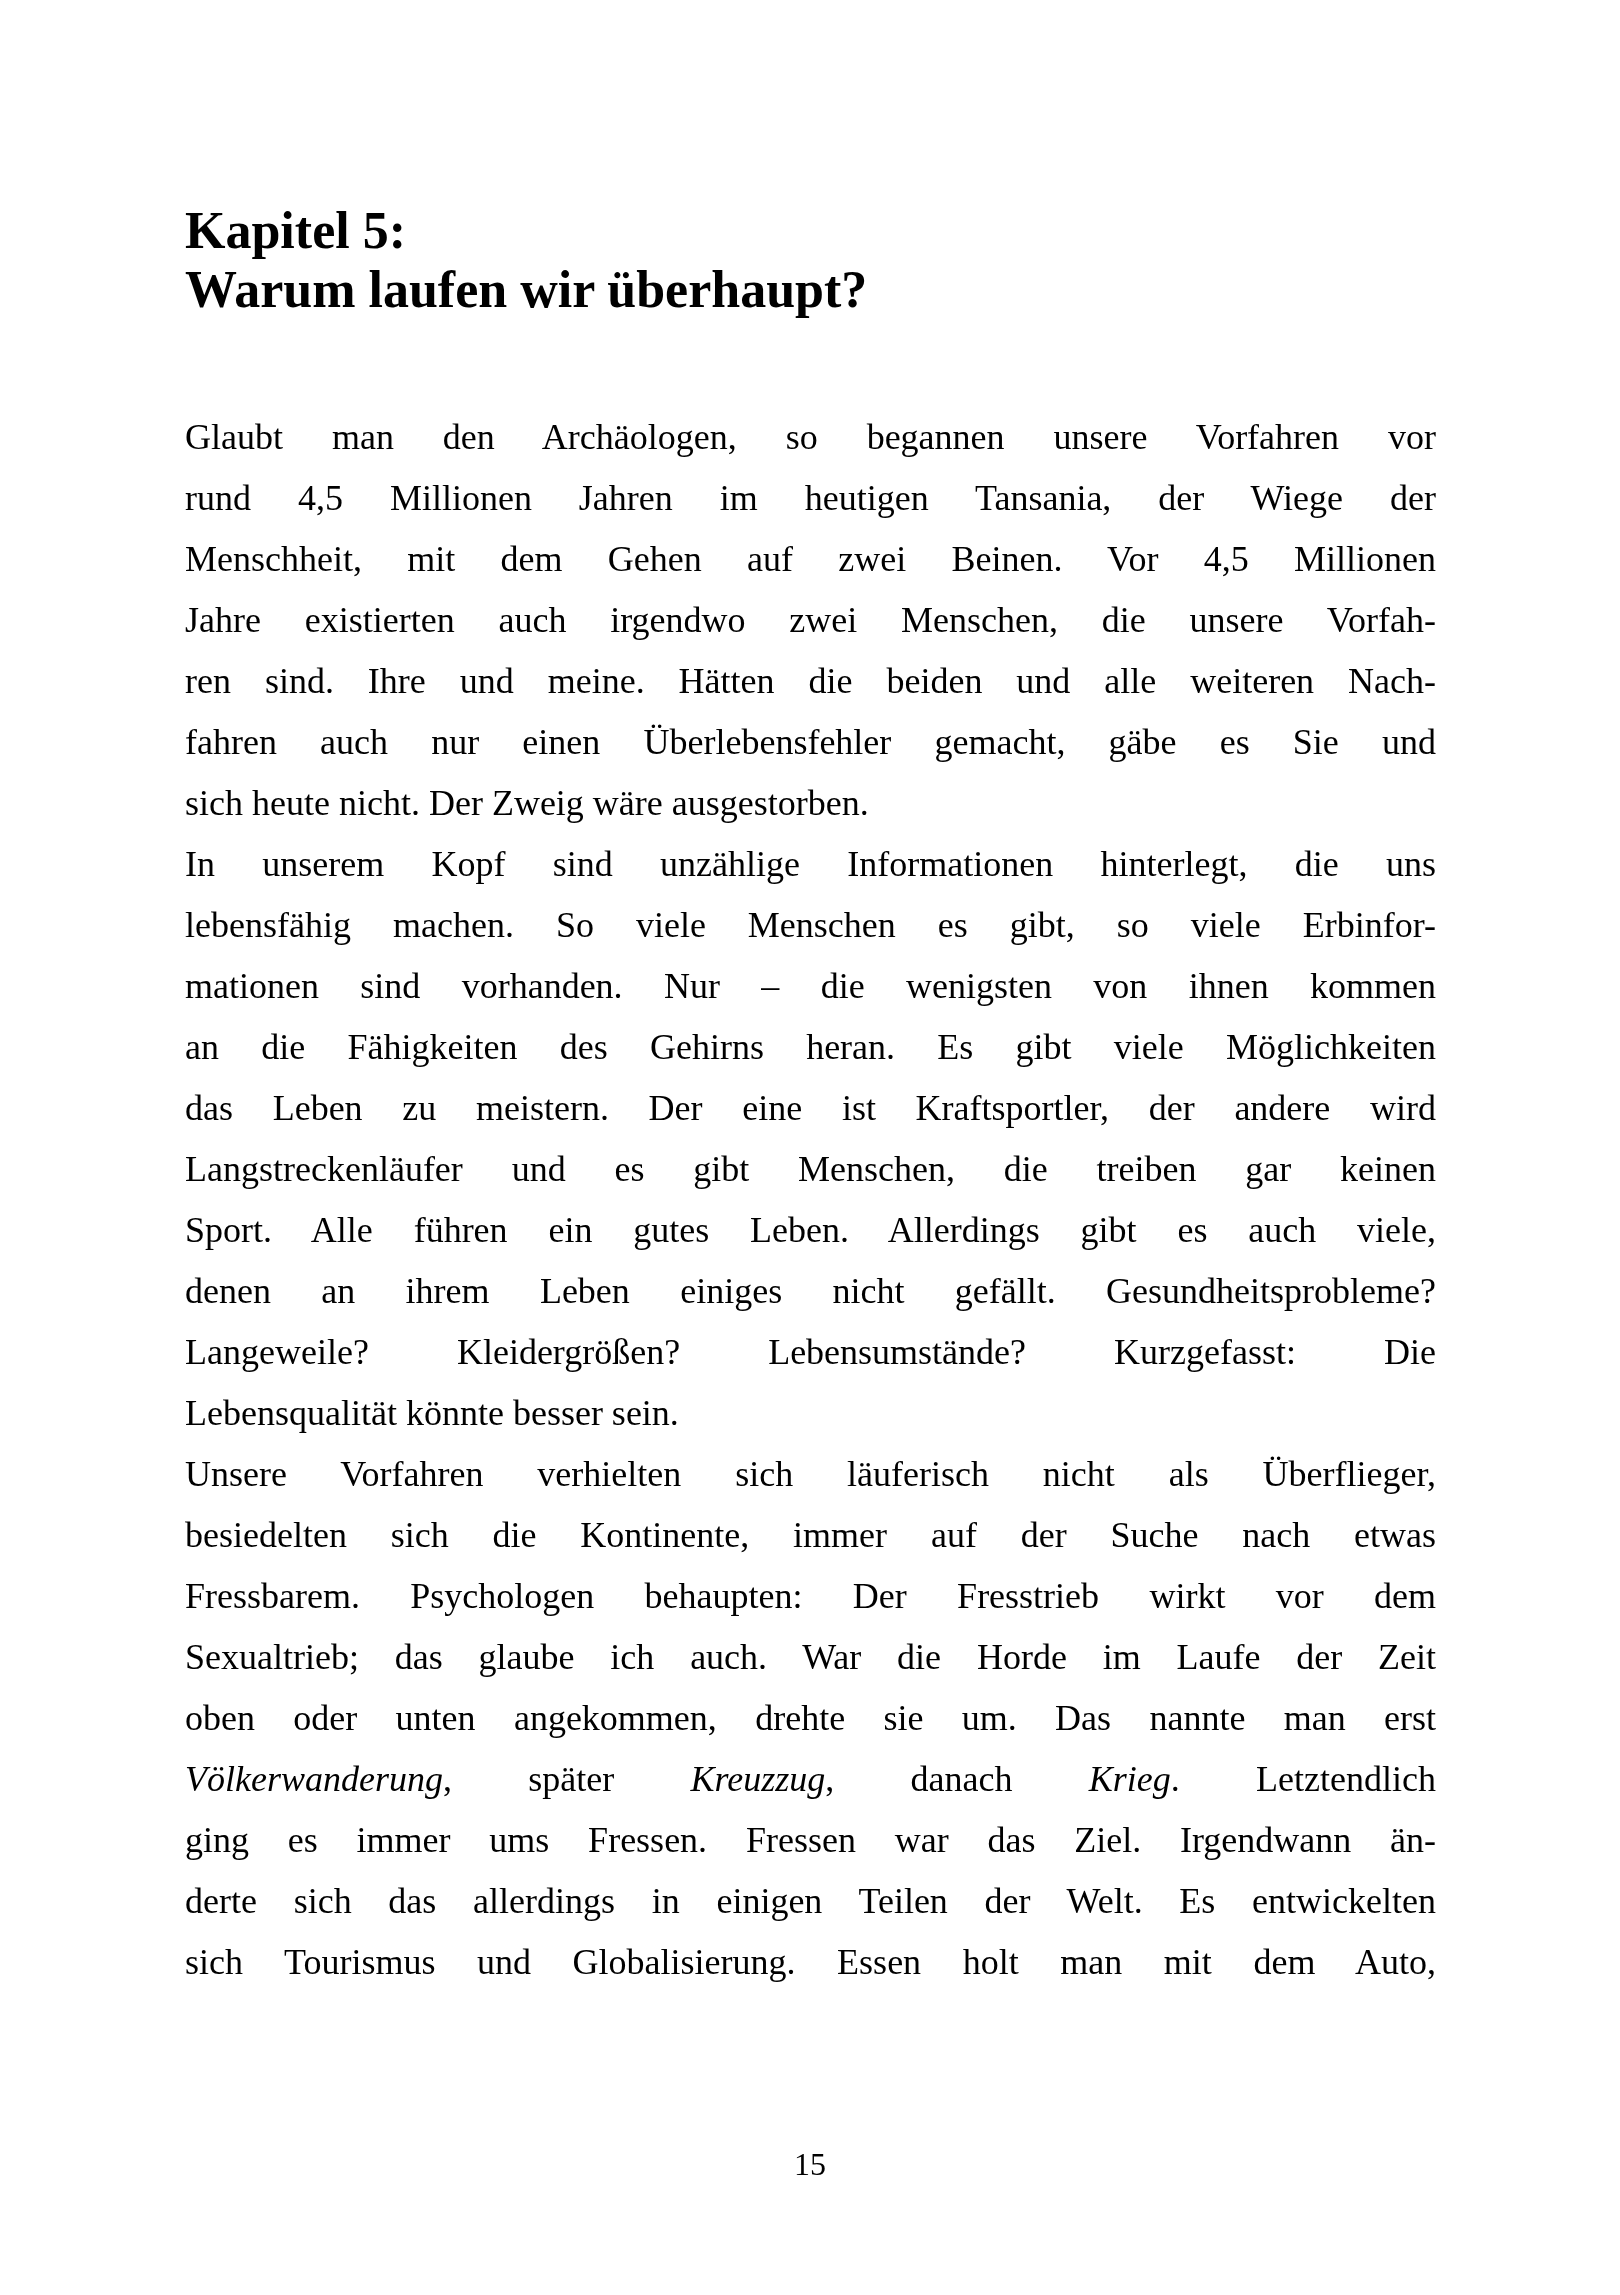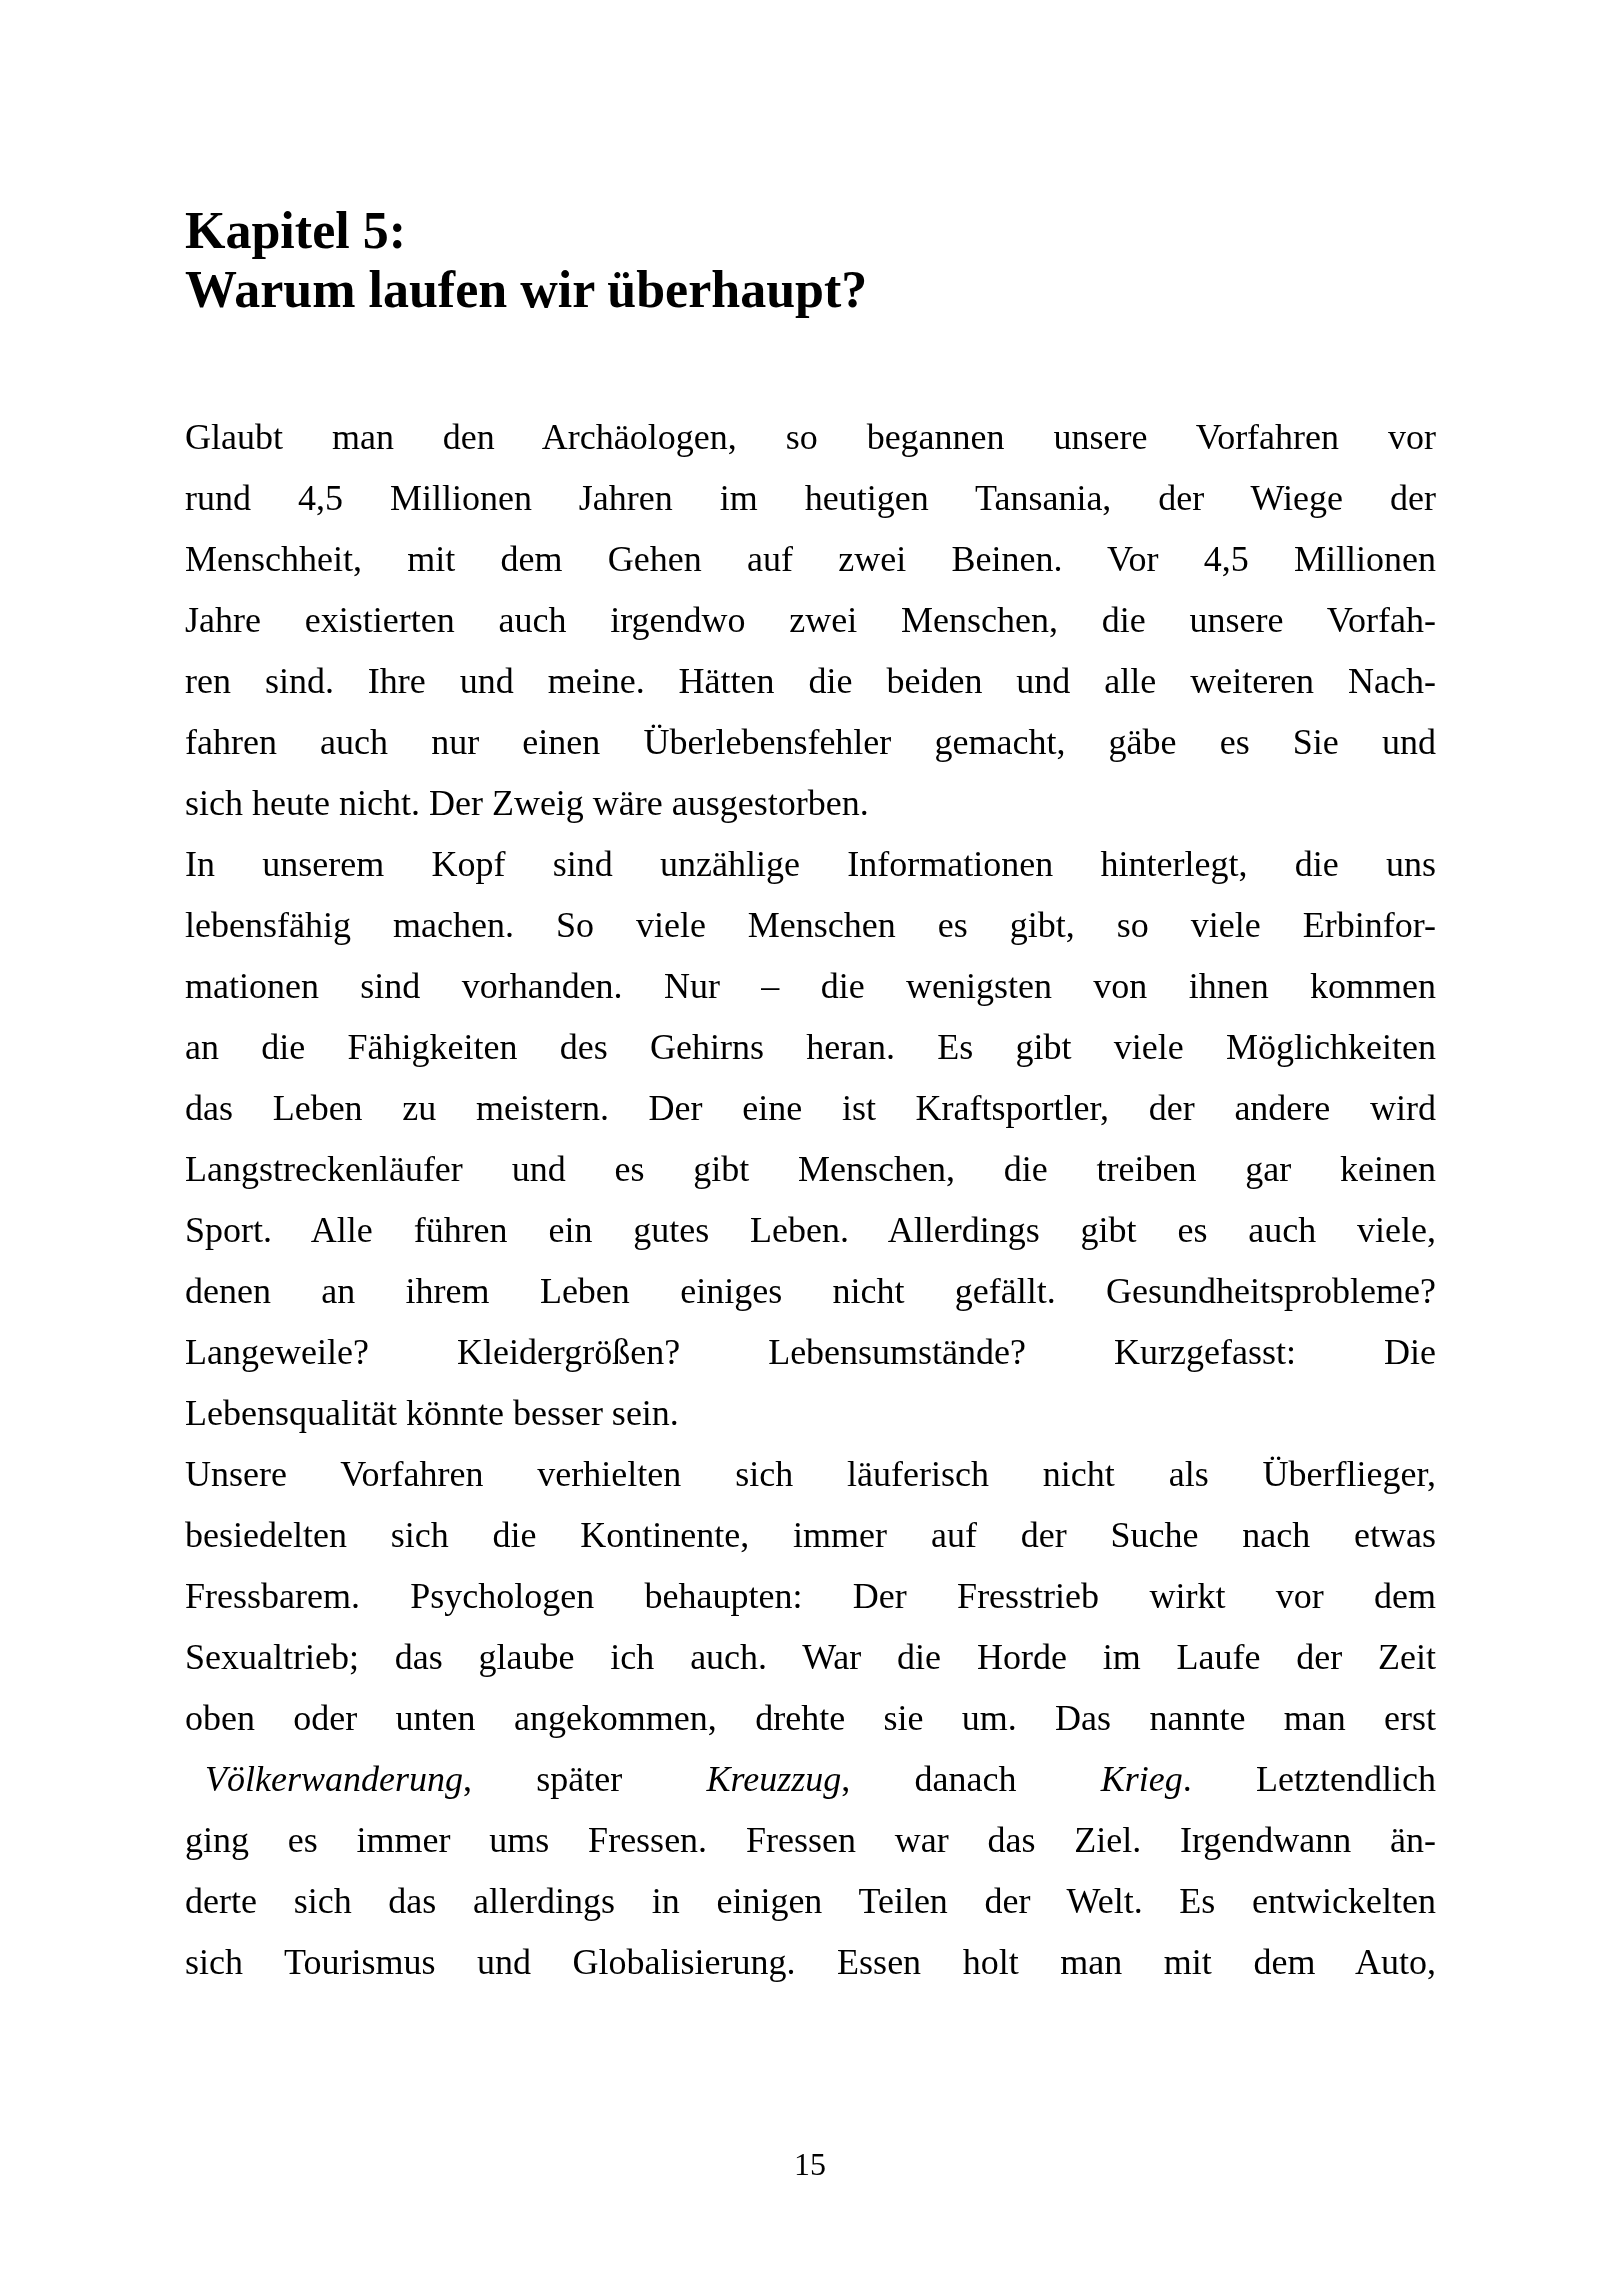--- a/index.html
+++ b/index.html
@@ -17,21 +17,21 @@
     position: absolute; left: 185px; top: 407px; width: 1251px;
     font-family: "Liberation Serif", "DejaVu Serif", serif;
     font-size: 36px; color: #000000;
   }
   .line {
     display: block; height: 61px; line-height: 61px;
     text-align: justify; text-align-last: justify; white-space: nowrap;
     overflow: visible;
   }
   .line.last { text-align-last: left; }
-  .line .it { font-style: italic; margin-left: 20px; }
+  .line .it { font-style: italic; }
   .page-number {
     position: absolute; left: 0; width: 1620px; top: 2148px;
     text-align: center;
     font-family: "Liberation Serif", "DejaVu Serif", serif;
     font-size: 32px; line-height: 1; color: #000000;
   }
 </style>
 </head>
 <body>
 

